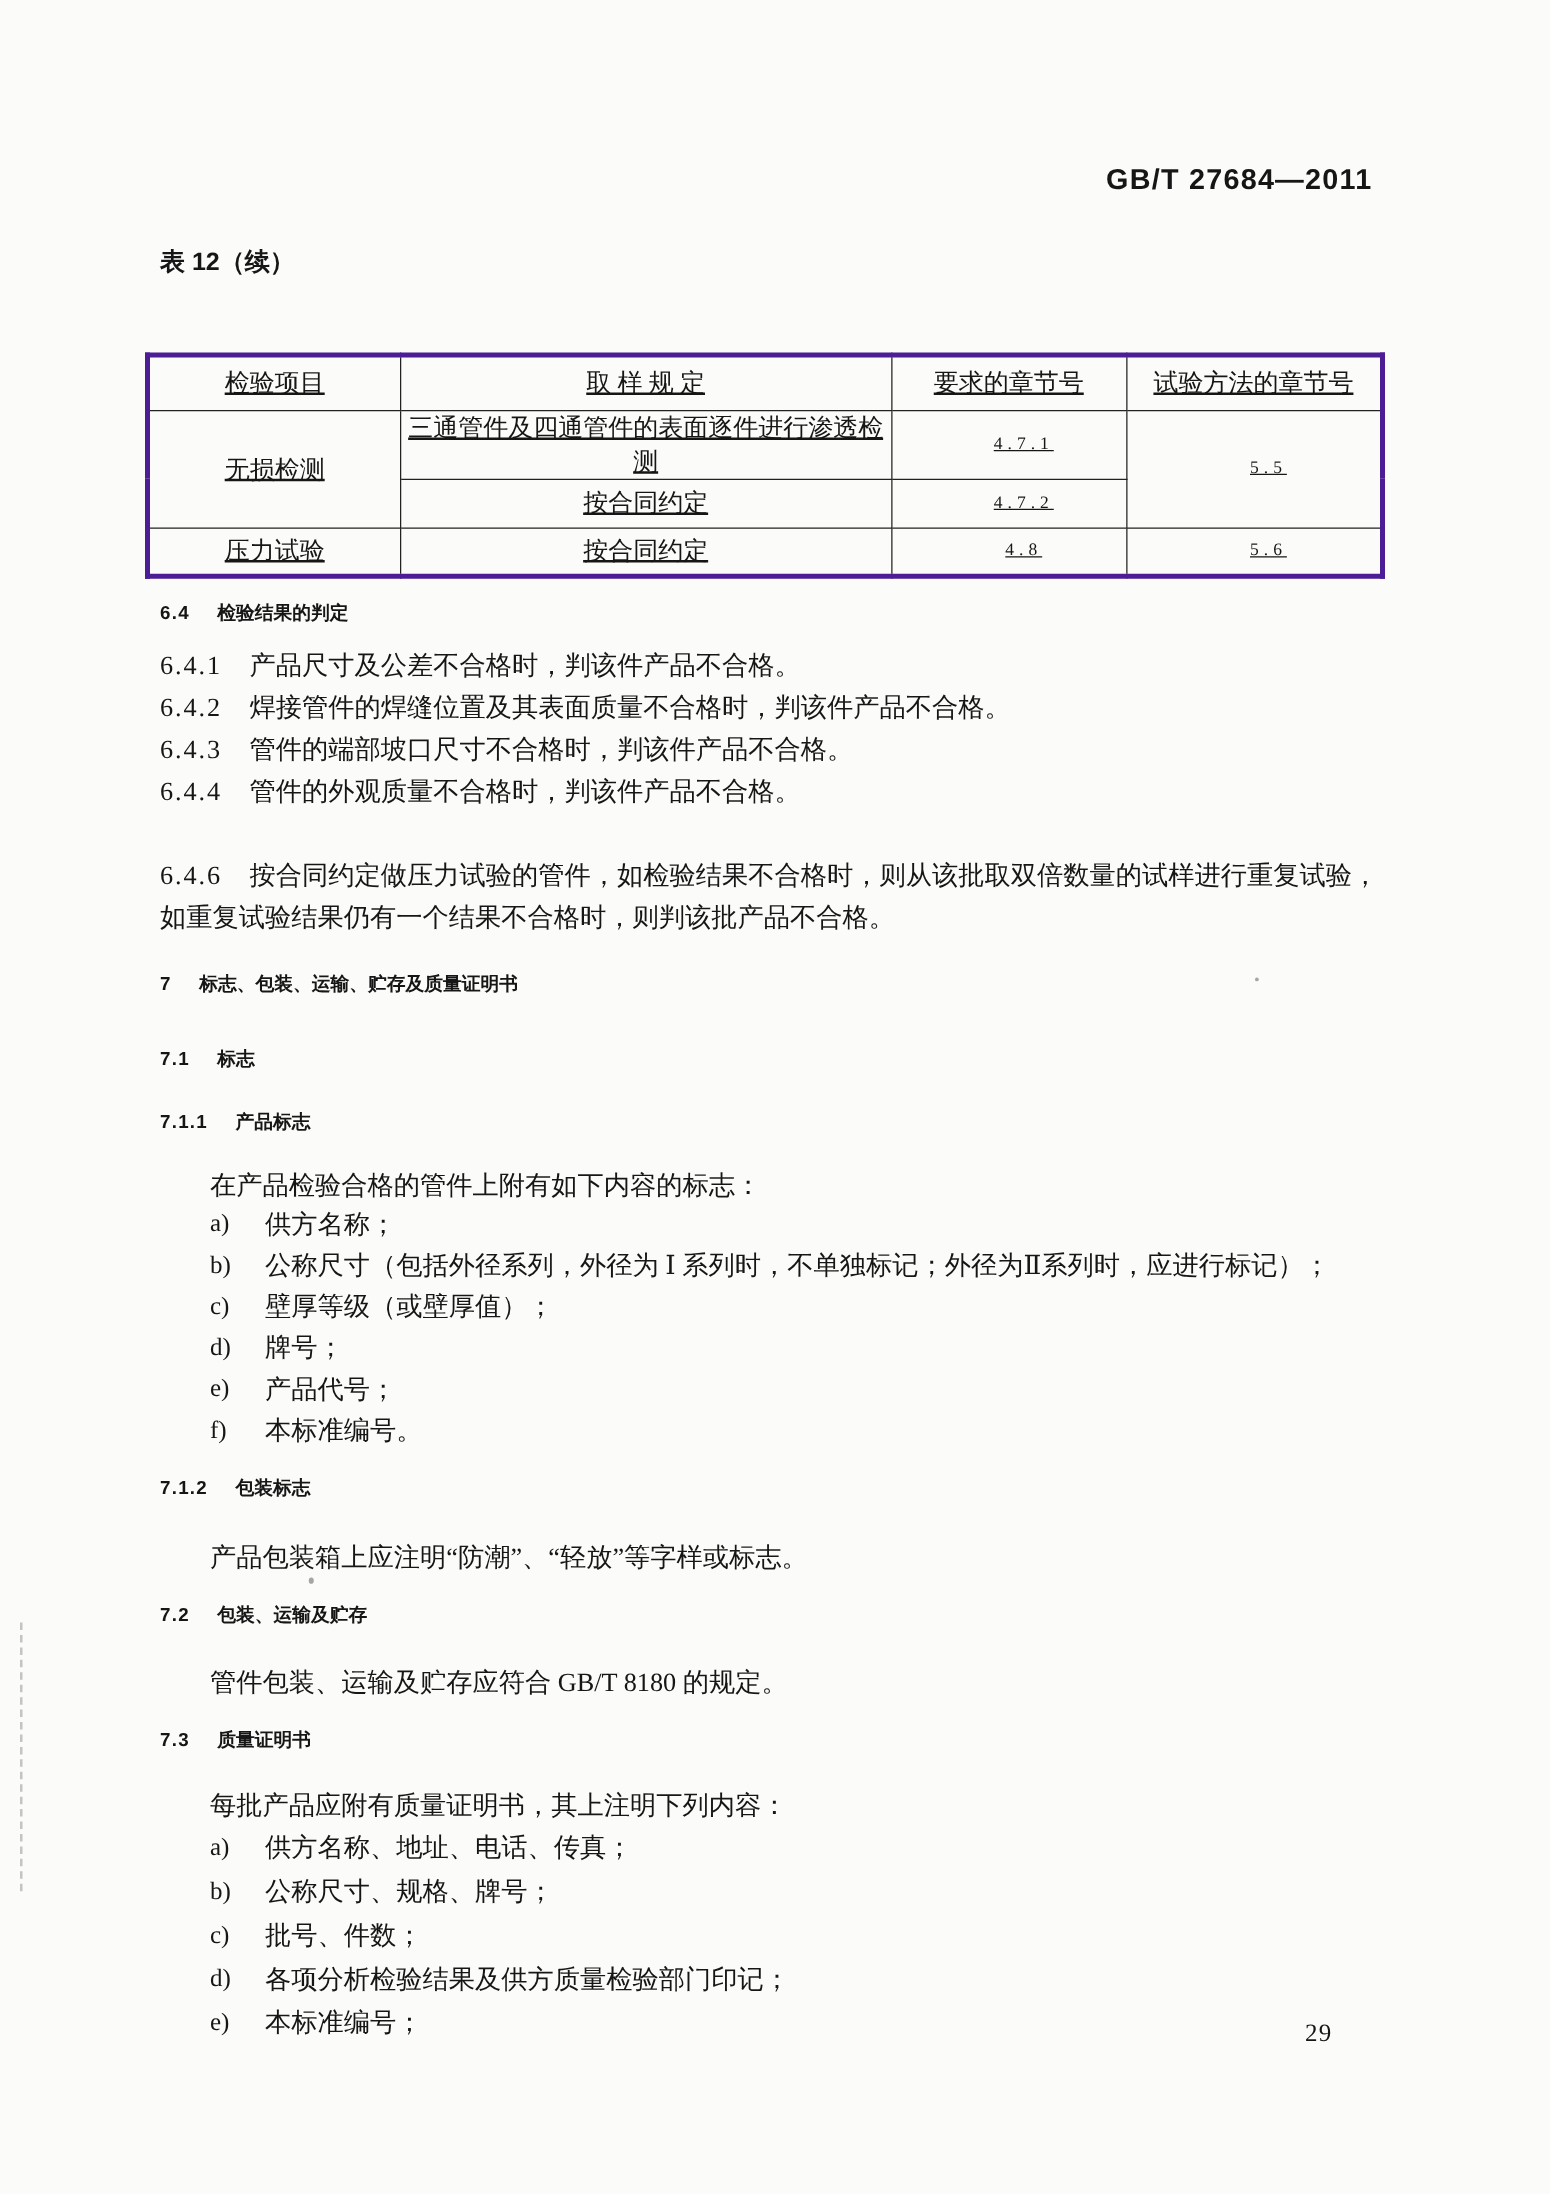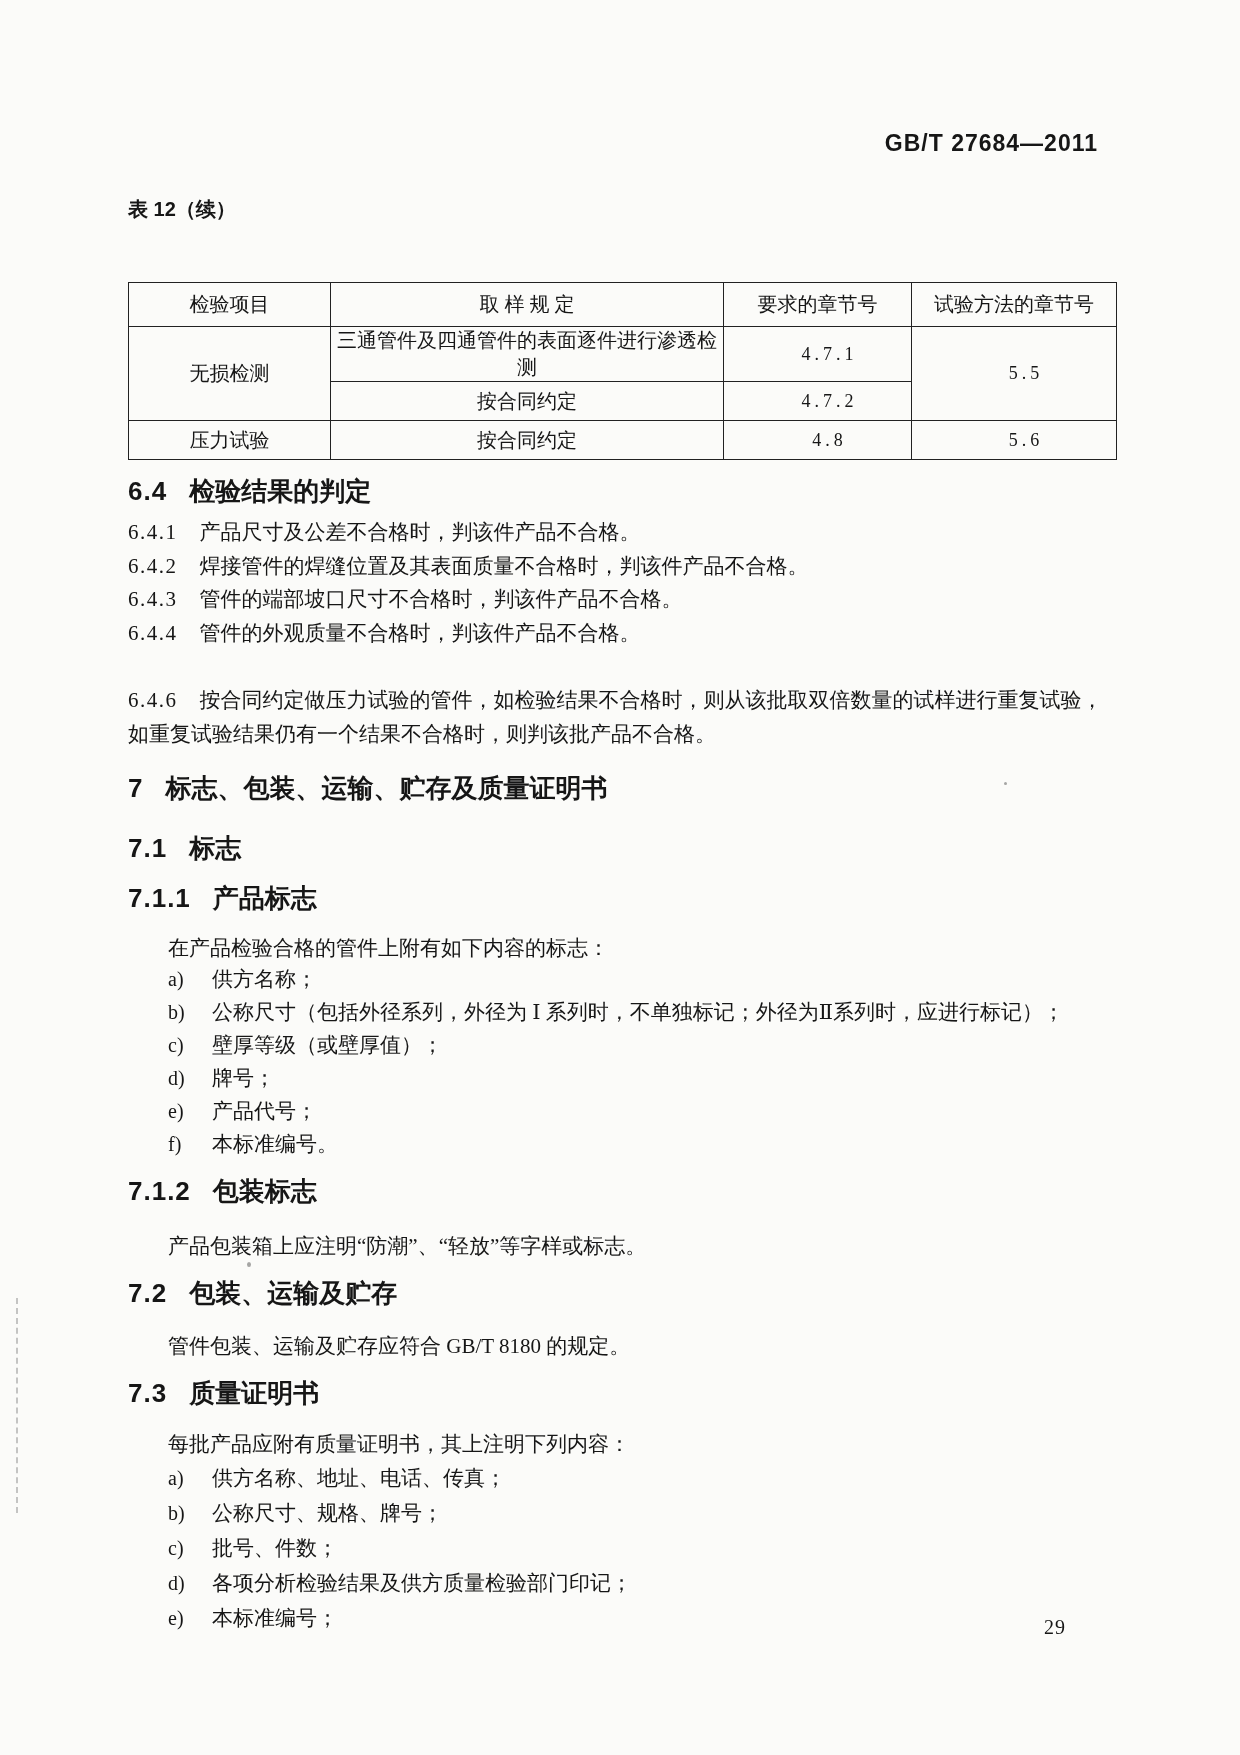--- a/index.html
+++ b/index.html
@@ -24,40 +24,41 @@
     font-size:20px; letter-spacing:1px;
   }
 
   
   .table-title {
     position:absolute; top:196px; left:128px; width:988px;
     font-family:"Liberation Sans","DejaVu Sans",sans-serif;
     font-weight:bold; font-size:20px;
   }
   .doc-table {
-    position:absolute; top:282px; left:128px;
+    position:absolute; top:282px; left:116px;
     width:988px; border-collapse:collapse; table-layout:fixed;
-    border:1px solid #4c1d95;
+    border:4px solid #4c1d95;
     font-size:20px;
+    text-decoration:underline;
   }
   .doc-table th, .doc-table td {
     border:1px solid #222;
     text-align:center; vertical-align:middle;
     padding:0 4px;
     font-weight:normal;
   }
   .doc-table thead tr { height:44px; }
   .doc-table tbody tr { height:39px; }
-  .doc-table .num { font-size:18px; letter-spacing:4px; font-family:"Liberation Serif",serif;padding-left:28px; }
+  .doc-table .num { font-size:14px; letter-spacing:4px; font-family:"Liberation Serif",serif;padding-left:28px; }
 
   
   .h {
     position:absolute; left:128px; width:990px; margin:0;
     font-family:"Liberation Sans","DejaVu Sans",sans-serif;
-    font-weight:bold; font-size:26px; line-height:26px;
+    font-weight:bold; font-size:15px; line-height:26px;
   }
   .h .hnum { margin-right:22px; letter-spacing:1px; }
 
   
   .clause {
     position:absolute; left:128px; width:992px; margin:0;
     font-size:21px; line-height:34px;
   }
   .clause .cnum { margin-right:22px; letter-spacing:1.5px; }
 

